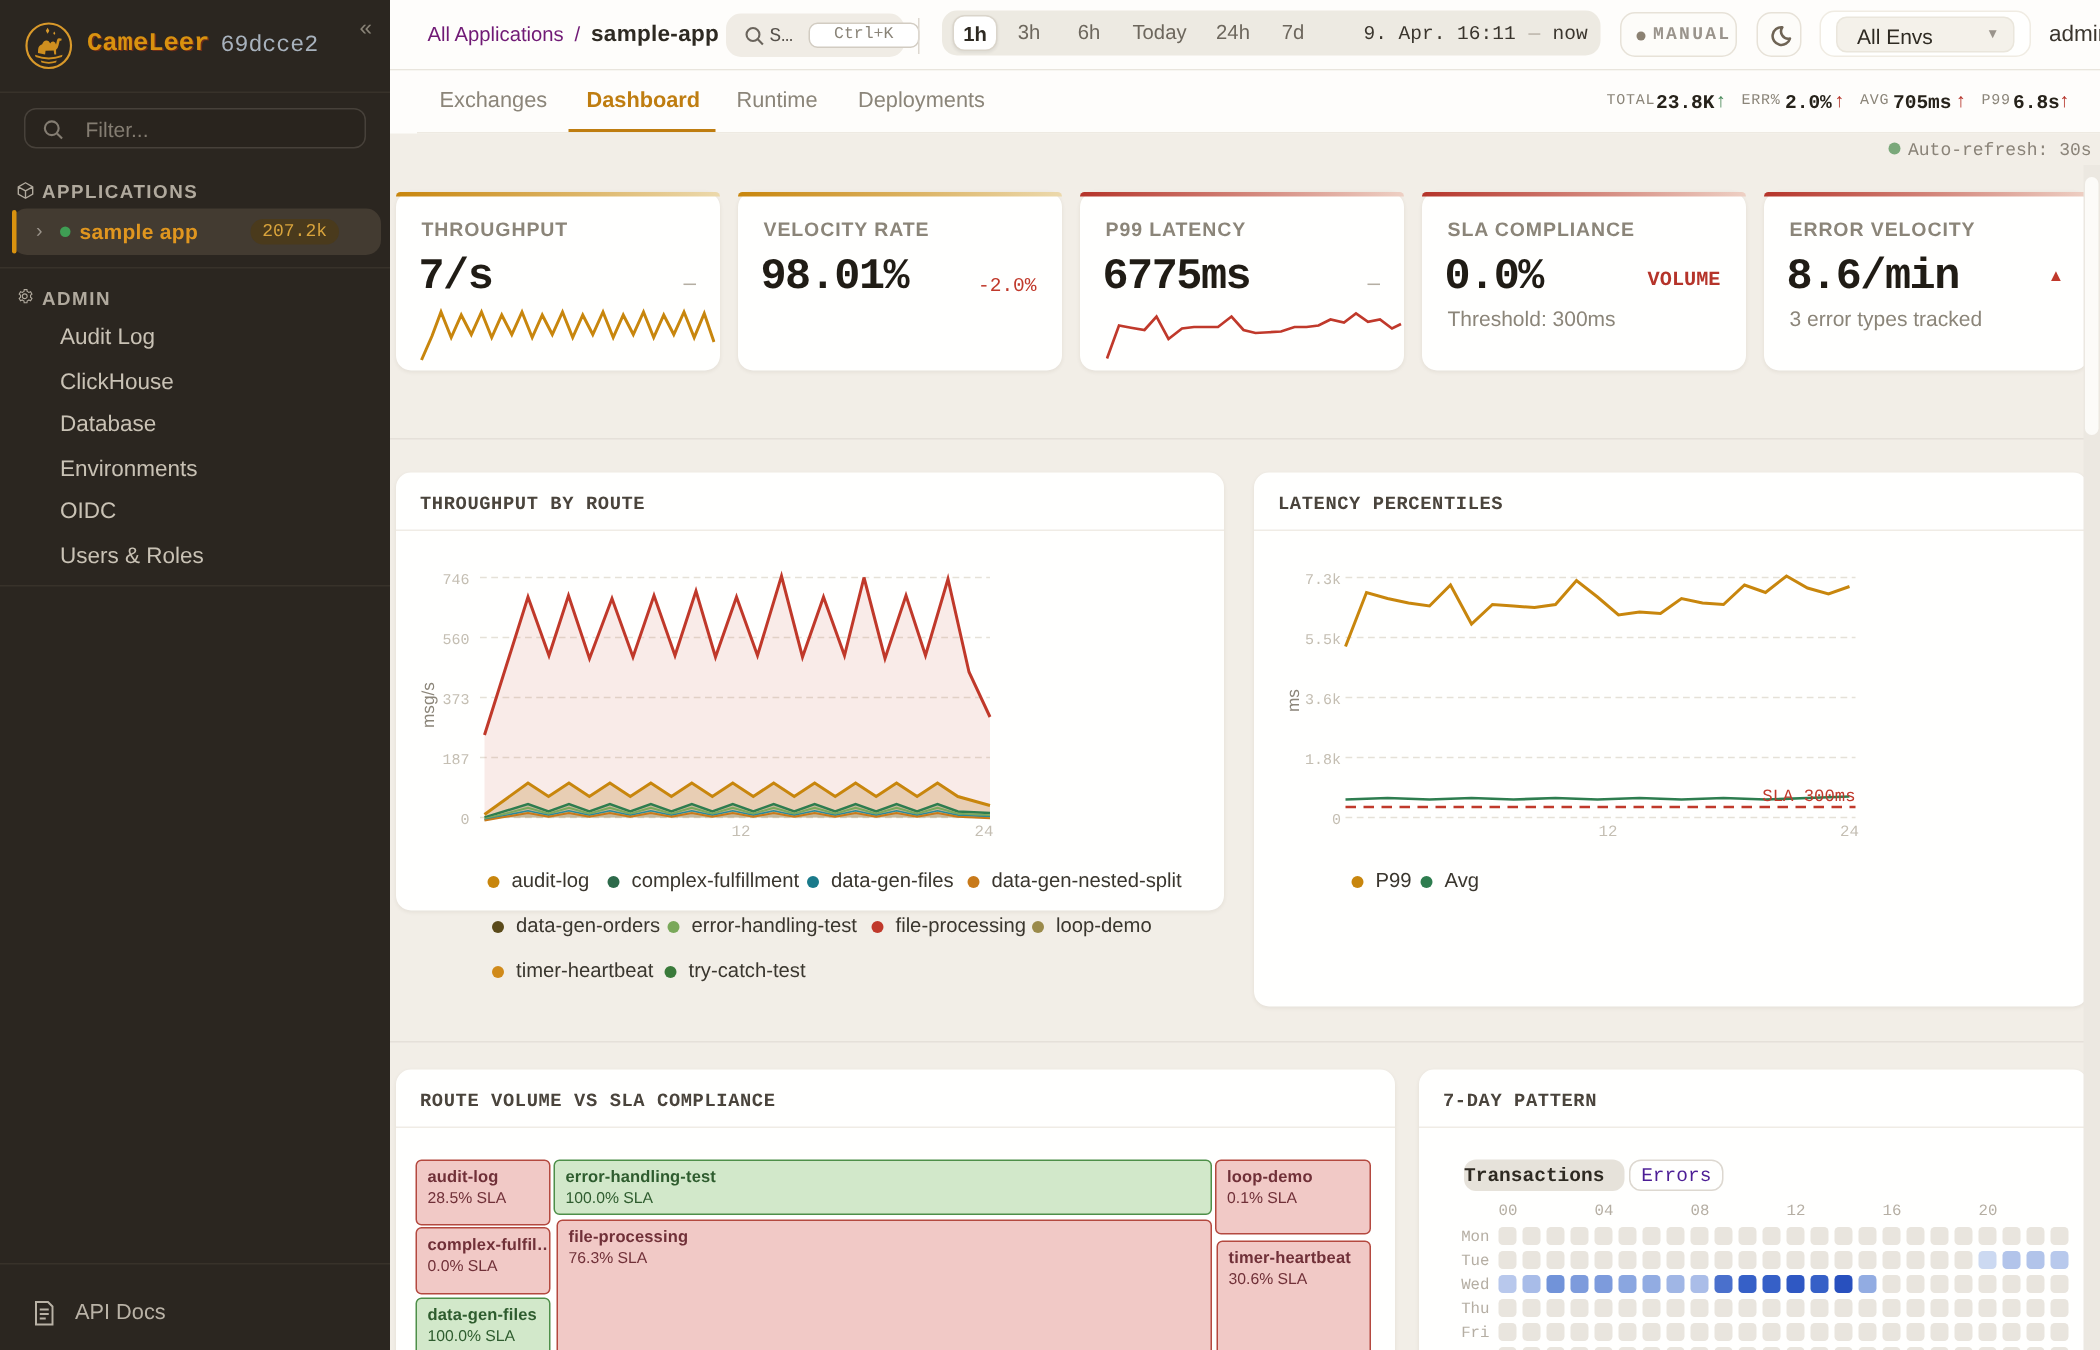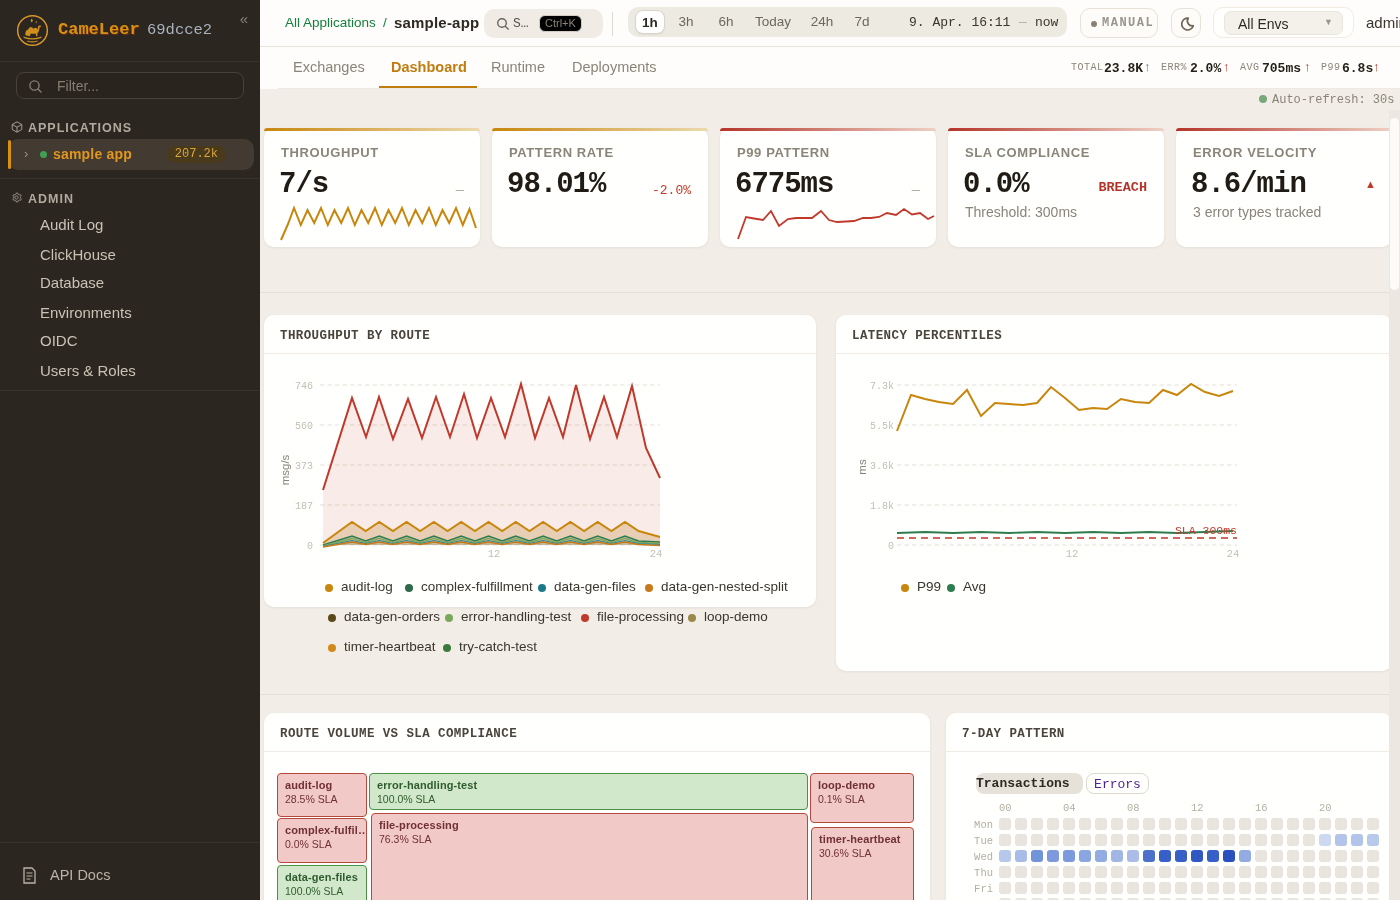--- a/index.html
+++ b/index.html
@@ -25,23 +25,23 @@
 #app-row .dot{position:absolute;left:32px;top:12px;width:7px;height:7px;border-radius:50%;background:#3f9e54}
 #app-row .nm{position:absolute;left:45px;top:7px;font-size:14px;font-weight:bold;color:#e0961f;letter-spacing:.2px}
 #app-row .badge{position:absolute;right:28px;top:7px;padding:1px 8px 2px;background:#4a3a1c;border-radius:999px;font-family:"Liberation Mono",monospace;font-size:12px;color:#d9a43c}
 .side-div{position:absolute;left:0;width:260px;height:1px;background:#38322a}
 .admin-link{position:absolute;left:40px;font-size:15px;color:#c9c2b5}
 #api-docs{position:absolute;left:50px;top:867px;font-size:14.5px;color:#b9b2a6}
 
 #topbar{position:absolute;left:260px;top:0;width:1140px;height:47px;background:#fefdfb;border-bottom:1px solid #e9e5dd}
 #tabsrow{position:absolute;left:260px;top:47px;width:1140px;height:42px;background:#fefdfb}
 #tabsrow .bline{position:absolute;left:18px;top:41px;width:1122px;height:1px;background:#eeeae2}
-.crumb-grey{color:#15803d;font-size:15px}
+.crumb-grey{color:#701a75;font-size:15px}
 #searchpill{position:absolute;left:224px;top:9px;width:119px;height:29px;background:#f0ece5;border-radius:10px}
-#kbd{position:absolute;left:55px;top:6px;padding:0 5px;border:1px solid #d2ccc2;border-radius:6px;background:#000000;font-family:Liberation Sans, sans-serif;font-size:11px;color:#8a8478;line-height:15px}
+#kbd{position:absolute;left:55px;top:6px;padding:0 16px;border:1px solid #d2ccc2;border-radius:6px;background:#ffffff;font-family:Liberation Mono, monospace;font-size:11px;color:#8a8478;line-height:15px}
 #tg{position:absolute;left:368px;top:7px;width:439px;height:30px;background:#edeae2;border-radius:10px}
 .tgbtn{position:absolute;top:3px;height:24px;line-height:24px;font-size:13.5px;color:#6d675d;text-align:center}
 #tg .active{background:#fff;border:1px solid #dad5cb;border-radius:8px;color:#2e2a22;font-weight:bold;box-shadow:0 1px 2px rgba(0,0,0,.06)}
 
 .tab{position:absolute;top:0;height:41px;line-height:41px;font-size:14.5px;color:#8b8579}
 .tab.on{color:#bf7d10;font-weight:bold}
 #tabu{position:absolute;left:119px;top:39px;width:98px;height:2px;background:#bf7d10}
 .statlab{font-family:"Liberation Mono",monospace;font-size:10px;color:#8b8579;letter-spacing:.5px}
 .statval{font-family:"Liberation Mono",monospace;font-size:13px;font-weight:bold;color:#26221a}
 
@@ -194,38 +194,38 @@
   <div class="kpi-top" style="background:linear-gradient(90deg,#c8860d,#ecd9ac)"></div>
   <div class="kpi-lab">THROUGHPUT</div>
   <div class="kpi-val">7/s</div>
   <span class="abs" style="right:16px;top:52px;font-size:15px;color:#b5aea3">–</span>
   <svg class="abs" style="left:16px;top:76px" width="197" height="38" viewBox="0 0 197 38">
     <polyline points="1,36 8,20 14.0,4 20.8,21 27.5,6 34.2,19 41.0,4 47.8,21 54.5,6 61.2,19 68.0,4 74.8,21 81.5,6 88.2,19 95.0,4 101.8,21 108.5,6 115.2,19 122.0,4 128.8,21 135.5,6 142.2,19 149.0,4 155.8,21 162.5,6 169.2,19 176.0,4 182.8,21 189.5,5 196,24" fill="none" stroke="#c8860d" stroke-width="2"></polyline>
   </svg>
 </div>
 <div class="card" style="left:492px;top:128px;width:216px;height:119px">
   <div class="kpi-top" style="background:linear-gradient(90deg,#c8860d,#ecd9ac)"></div>
-  <div class="kpi-lab">PATTERN RATE</div>
+  <div class="kpi-lab">VELOCITY RATE</div>
   <div class="kpi-val">98.01%</div>
   <span class="abs mono" style="right:17px;top:55px;font-size:13px;color:#c0392b">-2.0%</span>
 </div>
 <div class="card" style="left:720px;top:128px;width:216px;height:119px">
   <div class="kpi-top" style="background:linear-gradient(90deg,#b5342a,#eed0c4)"></div>
-  <div class="kpi-lab">P99 PATTERN</div>
+  <div class="kpi-lab">P99 LATENCY</div>
   <div class="kpi-val">6775ms</div>
   <span class="abs" style="right:16px;top:52px;font-size:15px;color:#b5aea3">–</span>
   <svg class="abs" style="left:17px;top:76px" width="198" height="38" viewBox="0 0 198 38">
     <polyline points="1,35 9,13 17,14.5 26,16 34,7 42,22 51,15 59,14 67,14 75,14 84,7 92,16 100,18 109,17.5 117,17 126,14 134,14 142,13 150,9 159,11 167,5 175,10.5 183,9 191,15 197,12" fill="none" stroke="#c0392b" stroke-width="1.8"></polyline>
   </svg>
 </div>
 <div class="card" style="left:948px;top:128px;width:216px;height:119px">
   <div class="kpi-top" style="background:linear-gradient(90deg,#b5342a,#eed0c4)"></div>
   <div class="kpi-lab">SLA COMPLIANCE</div>
   <div class="kpi-val">0.0%</div>
-  <span class="abs mono" style="right:17px;top:52px;font-size:13.5px;font-weight:bold;color:#b5342a">BREACH</span>
+  <span class="abs mono" style="right:17px;top:52px;font-size:13.5px;font-weight:bold;color:#b5342a">VOLUME</span>
   <div class="kpi-sub">Threshold: 300ms</div>
 </div>
 <div class="card" style="left:1176px;top:128px;width:216px;height:119px">
   <div class="kpi-top" style="background:linear-gradient(90deg,#b5342a,#eed0c4)"></div>
   <div class="kpi-lab">ERROR VELOCITY</div>
   <div class="kpi-val">8.6/min</div>
   <span class="abs" style="right:16px;top:50px;font-size:11px;color:#c0392b">▲</span>
   <div class="kpi-sub">3 error types tracked</div>
 </div>
 

